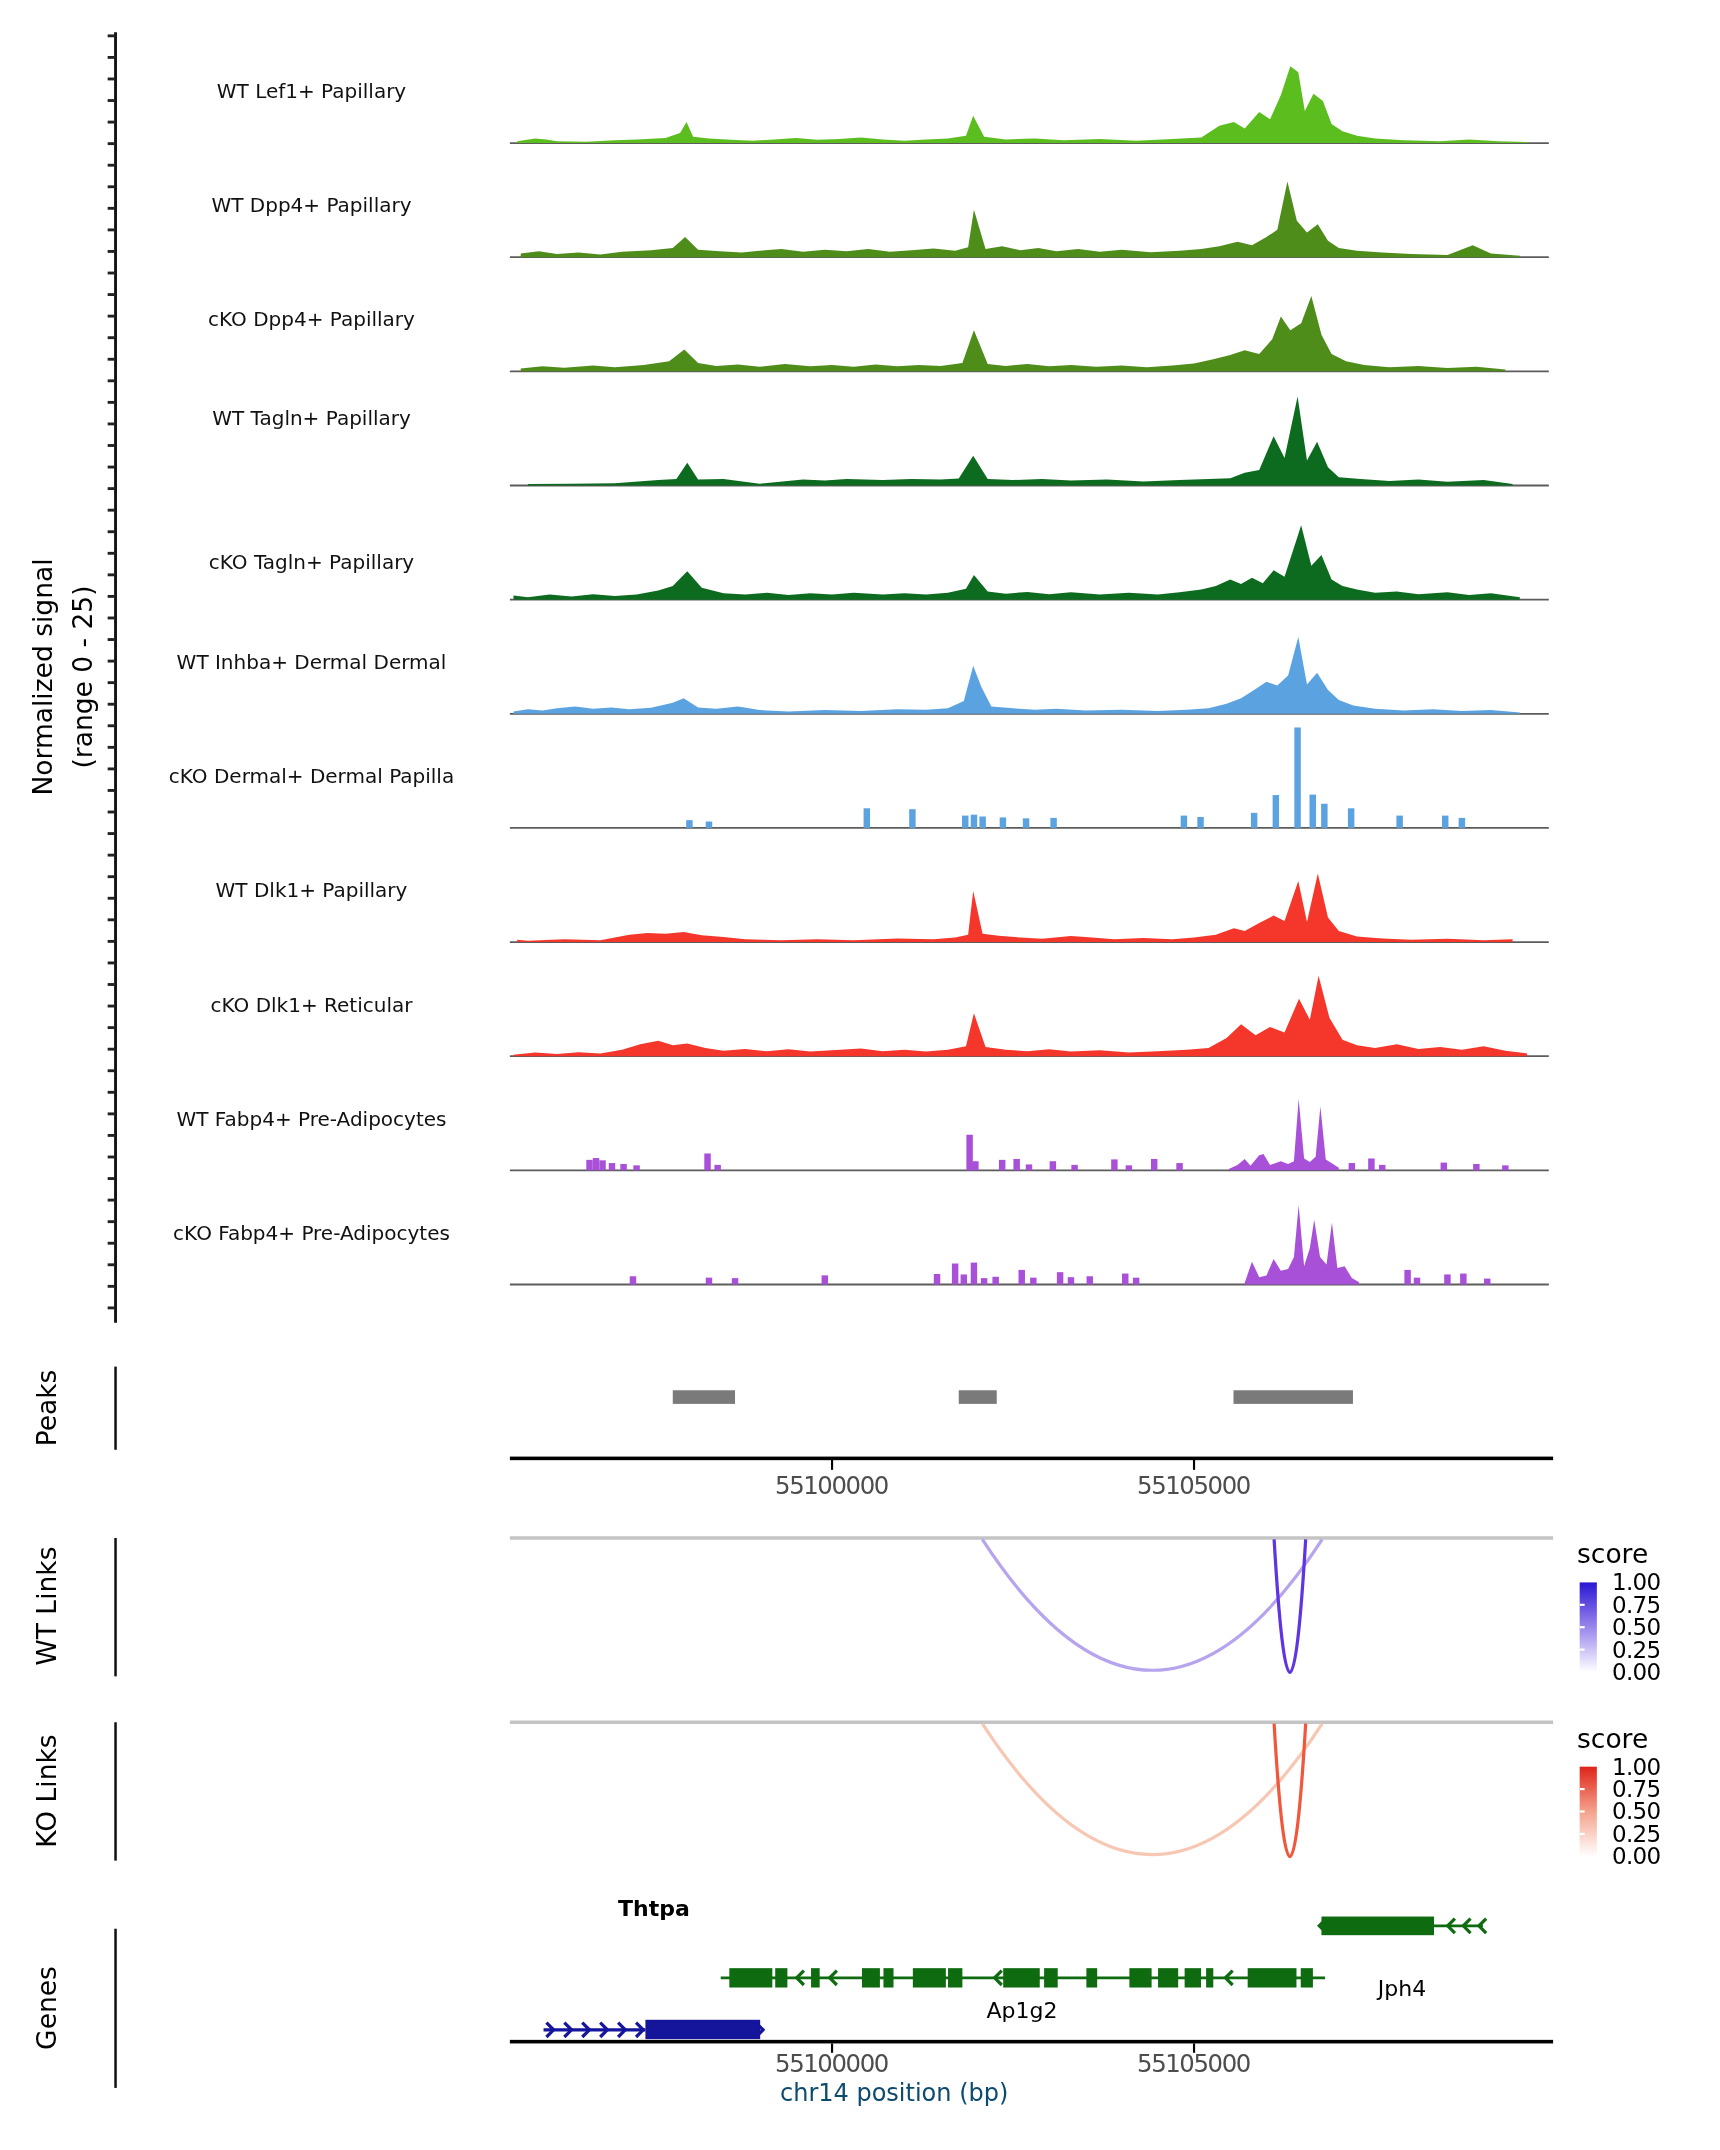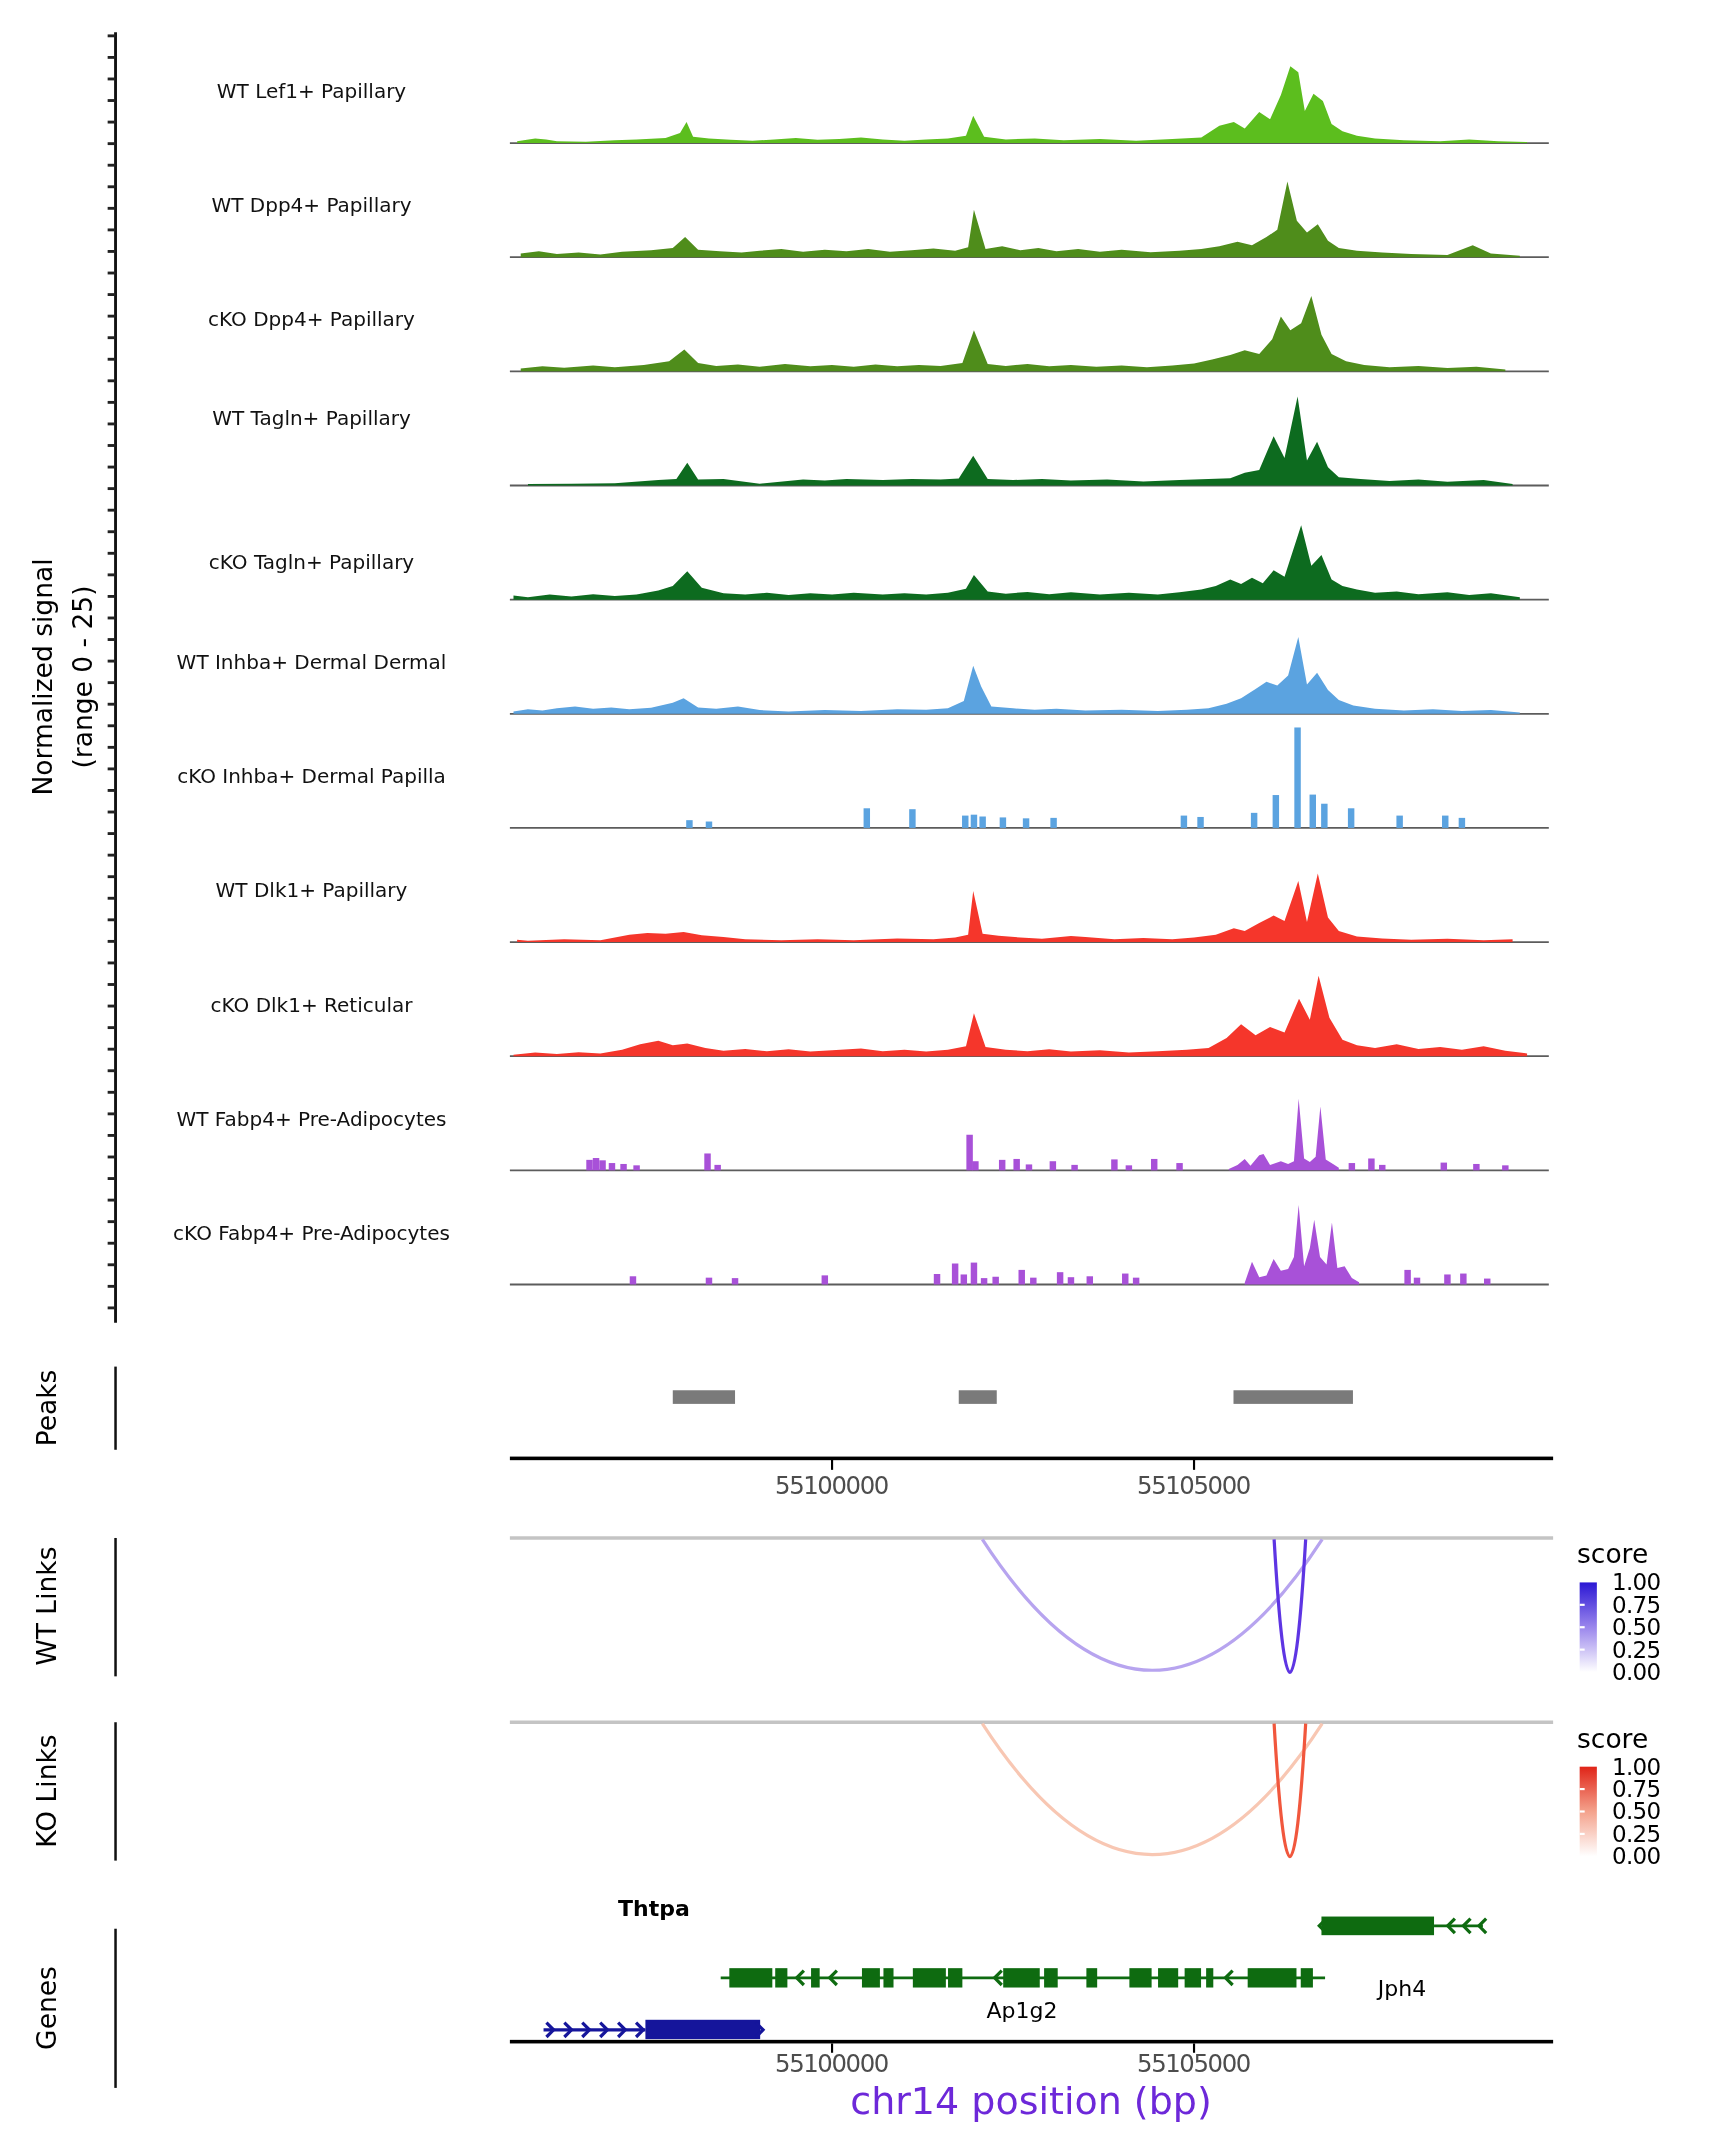--- a/index.html
+++ b/index.html
@@ -6,21 +6,21 @@
   #fig{position:relative;width:1721px;height:2151px;background:#ffffff;
        font-family:"DejaVu Sans",sans-serif;overflow:hidden;}
   #plot{position:absolute;left:0;top:0;}
   .tracklabel{position:absolute;width:459px;left:82px;height:32px;line-height:32px;
        text-align:center;font-size:20px;color:#111;}
   .rot{position:absolute;transform:translate(-50%,-50%) rotate(-90deg);
        white-space:nowrap;font-size:26.5px;color:#000;text-align:center;}
   .ylab{line-height:40px;}
   .gtick{position:absolute;width:215px;text-align:center;font-size:24.4px;
        color:#4d4d4d;letter-spacing:-1.4px;}
-  .axtitle{position:absolute;width:502px;text-align:center;font-size:38px;color:#6d28d9;}
+  .axtitle{position:absolute;width:502px;text-align:left;font-size:24px;color:#0c4a6e;}
   .genelabel{position:absolute;width:172px;text-align:center;font-size:22px;color:#000;}
   .legtitle{position:absolute;width:158px;font-size:26.5px;color:#000;text-align:left;}
   .legtick{position:absolute;width:93px;font-size:23px;color:#000;letter-spacing:-0.7px;}
 </style>
 </head>
 <body>
 
 <div id="fig">
   <svg id="plot" width="1721" height="2151" viewBox="0 0 2400 3000">
       <defs>
@@ -258,21 +258,21 @@
   <div class="rot" style="left:46px;top:1606px;">WT Links</div>
   <div class="rot" style="left:46px;top:1791px;">KO Links</div>
   <div class="rot" style="left:46px;top:2008px;">Genes</div>
 
   <div class="tracklabel" style="top:75px;">WT Lef1+ Papillary</div>
   <div class="tracklabel" style="top:189px;">WT Dpp4+ Papillary</div>
   <div class="tracklabel" style="top:303px;">cKO Dpp4+ Papillary</div>
   <div class="tracklabel" style="top:402px;">WT Tagln+ Papillary</div>
   <div class="tracklabel" style="top:532px;margin-top:14px;">cKO Tagln+ Papillary</div>
   <div class="tracklabel" style="top:646px;">WT Inhba+ Dermal Dermal</div>
-  <div class="tracklabel" style="top:760px;">cKO Inhba+ Dermal Papilla</div>
+  <div class="tracklabel" style="top:760px;">cKO Dermal+ Dermal Papilla</div>
   <div class="tracklabel" style="top:874px;">WT Dlk1+ Papillary</div>
   <div class="tracklabel" style="top:989px;">cKO Dlk1+ Reticular</div>
   <div class="tracklabel" style="top:1103px;">WT Fabp4+ Pre-Adipocytes</div>
   <div class="tracklabel" style="top:1217px;">cKO Fabp4+ Pre-Adipocytes</div>
 
   <div class="gtick" style="left:724px;top:1471px;">55100000</div>
   <div class="gtick" style="left:1086px;top:1471px;">55105000</div>
 
   <div class="legtitle" style="left:1577px;top:1538px;">score</div>
   <div class="legtick" style="left:1612px;top:1569px;">1.00</div>

